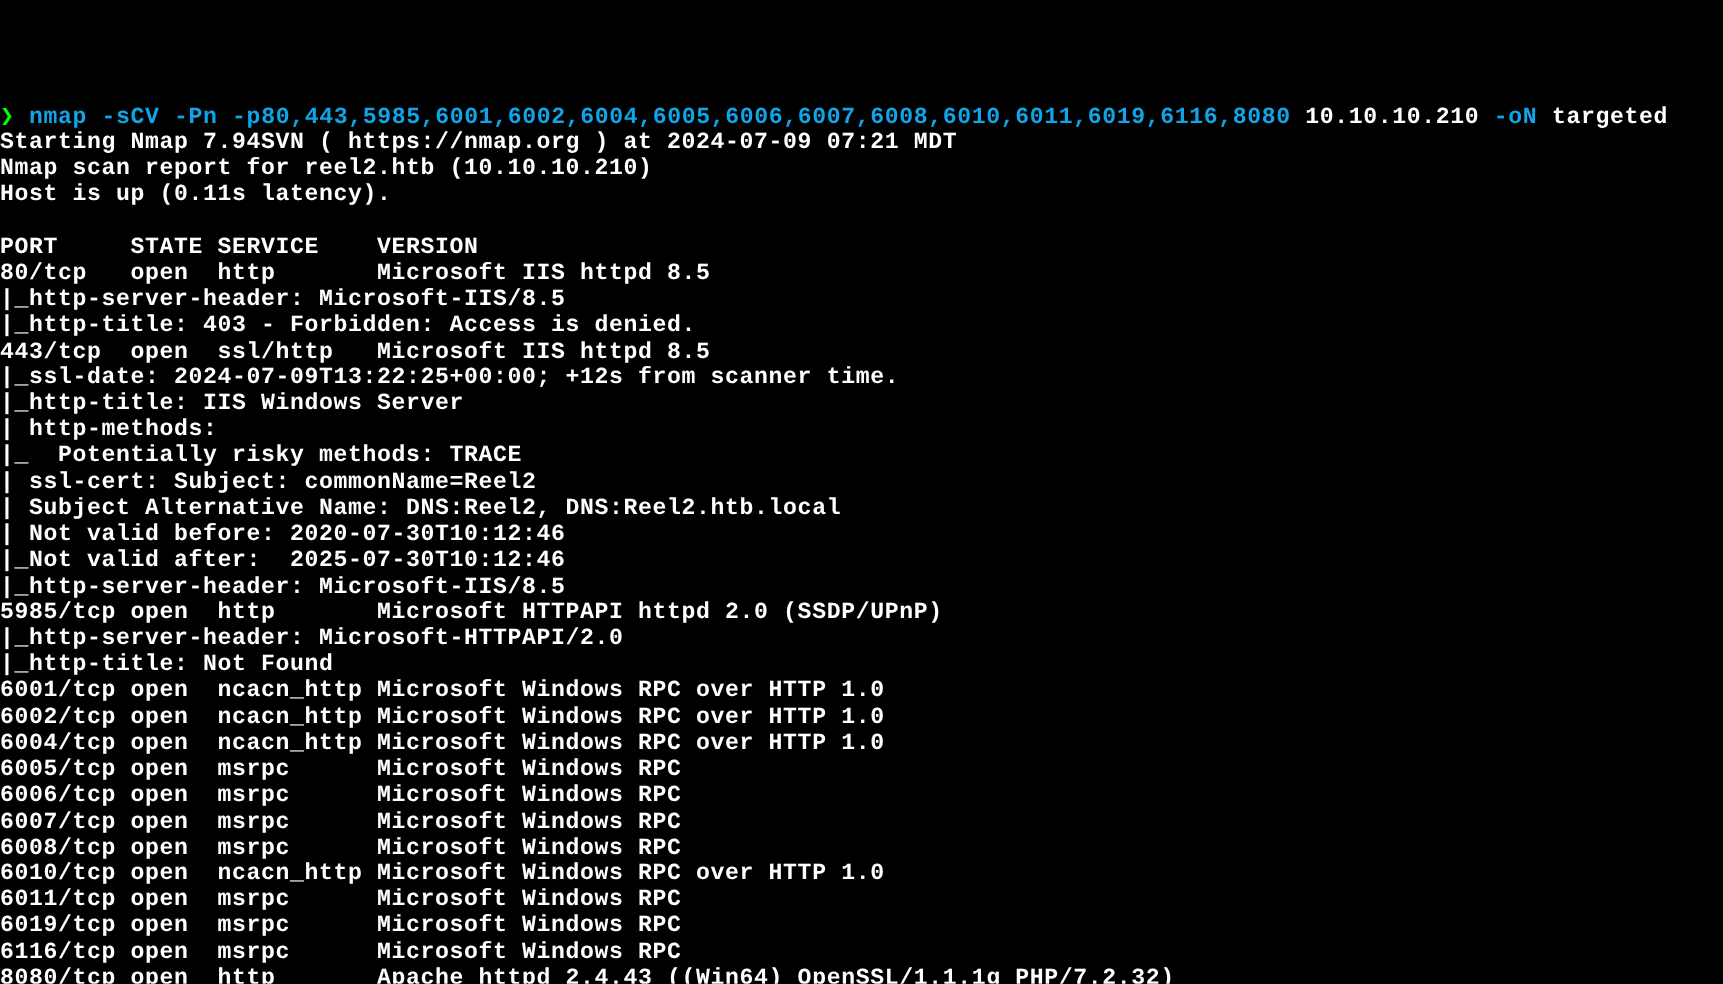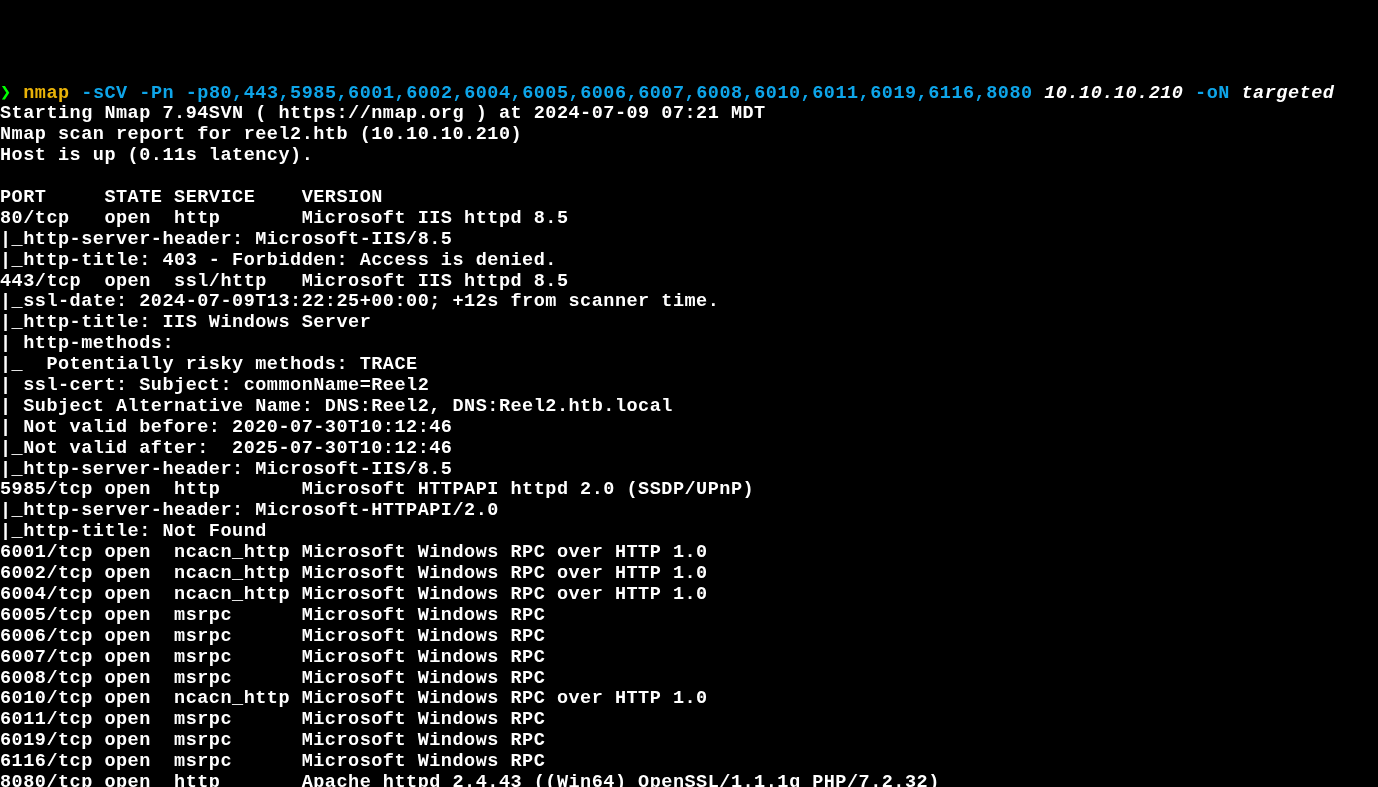--- a/index.html
+++ b/index.html
@@ -20,28 +20,27 @@
       width: 1378px;
       height: 787px;
     }
     .terminal {
       padding: 0;
     }
     .prompt-marker {
       color: #00ff00;
     }
     .cmd {
-      color: #eab308;
+      color: #0ea5e9;
     }
     .opt {
       color: #0ea5e9;
     }
     .white {
       color: #ffffff;
-      font-style: italic;
     }
     .line {
       display: block;
       min-height: 1.13em;
     }
   </style>
 </head>
 <body>
 
 

